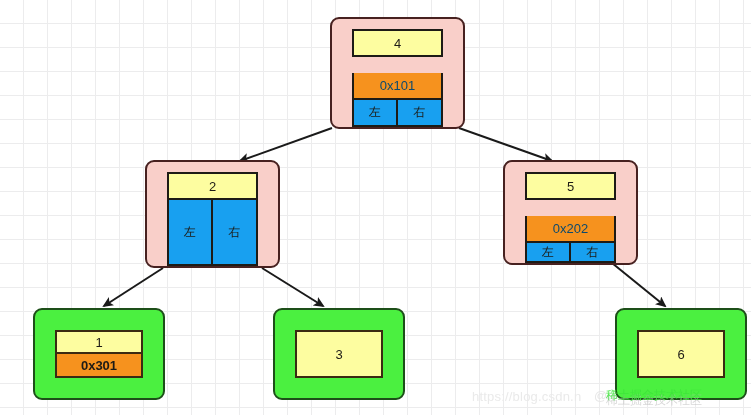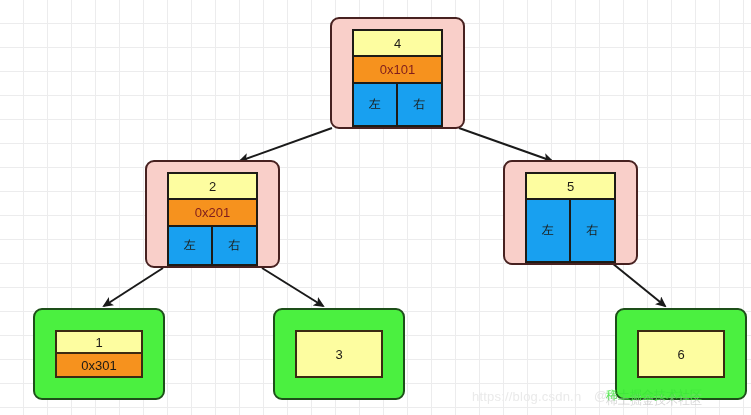--- a/index.html
+++ b/index.html
@@ -61,21 +61,22 @@
   .cell-addr {
     flex: 0 0 27px;
     background: #f6921e;
     border: 2px solid #1d1b16;
     border-top: none;
     box-sizing: border-box;
     display: flex;
     align-items: center;
     justify-content: center;
     font-size: 13px;
-    color: #7f1d1d;
+    color: #0c4a6e;
+    margin-top: 16px;
   }
   .cell-ptrs {
     flex: 1 1 auto;
     display: flex;
   }
   .cell-ptr {
     flex: 1 1 50%;
     background: #18a0f0;
     border: 2px solid #1d1b16;
     border-top: none;
@@ -123,20 +124,21 @@
     flex: 1 1 50%;
     background: #f6921e;
     border: 2px solid #3a2a12;
     border-top: none;
     box-sizing: border-box;
     display: flex;
     align-items: center;
     justify-content: center;
     font-size: 13px;
     color: #1d1b16;
+    font-weight: bold;
   }
 
   
   .wm {
     position: absolute;
     z-index: 3;
     white-space: nowrap;
     font-size: 13px;
     pointer-events: none;
   }
@@ -196,31 +198,31 @@
       <div class="cell-ptrs">
         <div class="cell-ptr left">左</div>
         <div class="cell-ptr right">右</div>
       </div>
     </div>
   </div>
 
   <div class="inode" style="left:145px; top:160px; width:135px; height:108px;">
     <div class="inode-inner">
       <div class="cell-key">2</div>
-      <div class="cell-addr">0x201</div>
       <div class="cell-ptrs">
         <div class="cell-ptr left">左</div>
         <div class="cell-ptr right">右</div>
       </div>
     </div>
   </div>
 
   <div class="inode" style="left:503px; top:160px; width:135px; height:105px;">
     <div class="inode-inner">
       <div class="cell-key">5</div>
+      <div class="cell-addr">0x202</div>
       <div class="cell-ptrs">
         <div class="cell-ptr left">左</div>
         <div class="cell-ptr right">右</div>
       </div>
     </div>
   </div>
 
   <div class="lnode" style="left:33px; top:308px; width:132px; height:92px;">
     <div class="lnode-inner">
       <div class="lcell-key">1</div>

